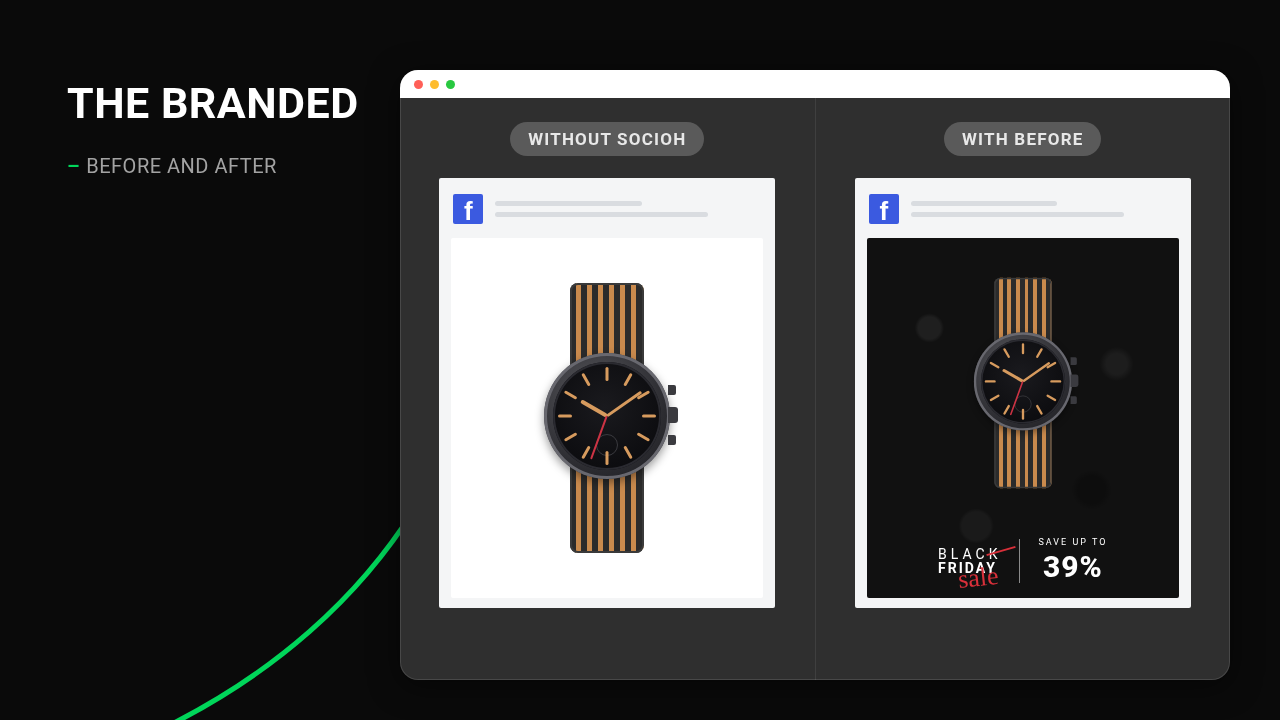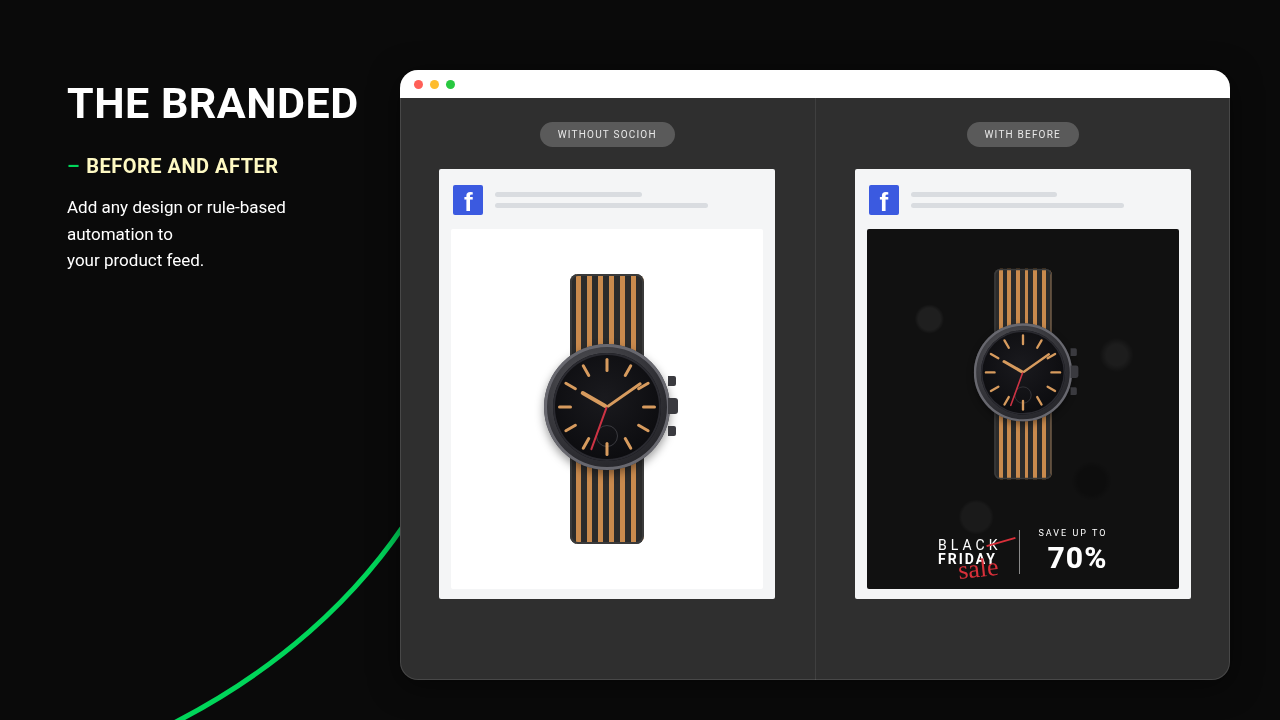--- a/index.html
+++ b/index.html
@@ -24,21 +24,21 @@
     letter-spacing: 0.5px;
     line-height: 1.08;
     font-stretch: expanded;
   }
   .subtitle-row {
     margin-top: 28px;
     font-size: 20px;
     letter-spacing: 0.5px;
   }
   .dash { color: #00d65a; margin-right: 6px; font-weight: 600; }
-  .subtitle { color: #fef9c3; font-weight: 700; }
+  .subtitle { color: #a3a3a3; font-weight: 400; }
   .desc {
     margin-top: 16px;
     font-size: 17px;
     line-height: 1.55;
     color: #ffffff;
     max-width: 300px;
     white-space: pre-line;
   }
 
   
@@ -87,24 +87,24 @@
   }
   .pane + .pane { border-left: 1px solid rgba(255,255,255,0.08); }
 
   .pill {
     display: block;
     width: fit-content;
     margin: 0 auto 22px auto;
     padding: 7px 18px;
     background: #5a5a5a;
     color: #e8e8e8;
-    font-size: 10px;
+    font-size: 17px;
     letter-spacing: 1.2px;
     border-radius: 999px;
-    font-weight: 400;
+    font-weight: 700;
   }
 
   
   .card {
     width: 336px;
     height: 430px;
     margin: 0 auto;
     background: #f4f5f6;
     border-radius: 2px;
     padding: 12px;
@@ -265,36 +265,34 @@
   .bftext .script {
     position: absolute;
     left: 20px; top: 18px;
     font-family: "Brush Script MT", "Segoe Script", cursive;
     color: #d9303a;
     font-size: 26px;
     transform: rotate(-6deg);
     font-weight: 400;
     letter-spacing: 0;
   }
-  .save { text-align: right; }
+  .save { text-align: center; }
   .save .t { font-size: 9px; letter-spacing: 2px; margin-bottom: 2px; }
   .save .p { font-size: 30px; font-weight: 800; letter-spacing: 1px; }
 </style>
 </head>
 <body>
 
 <div class="copy">
   <div class="title">
     <div>THE BRANDED</div>
   </div>
   <div class="subtitle-row">
     <span class="dash">–</span><span class="subtitle">BEFORE AND AFTER</span>
   </div>
-  <div class="desc">Add any design or rule-based automation to
-your product feed.</div>
 </div>
 
 <svg class="swoop" viewBox="0 0 720 430">
   <path d="M -40 430 C 180 420, 420 320, 540 120" stroke="#00d65a" stroke-width="5" fill="none" stroke-linecap="round"></path>
 </svg>
 
 <div class="browser">
   <div class="titlebar">
     <span class="tdot r"></span>
     <span class="tdot y"></span>
@@ -387,21 +385,21 @@
           <div class="promo">
             <div class="bftext">
               <div class="l1">BLACK</div>
               <div class="l2">FRIDAY</div>
               <div class="strike"></div>
               <div class="script">sale</div>
             </div>
             <div class="sep"></div>
             <div class="save">
               <div class="t">SAVE UP TO</div>
-              <div class="p">70%</div>
+              <div class="p">39%</div>
             </div>
           </div>
         </div>
       </div>
     </div>
 
   </div>
 </div>
 
 </body></html>

